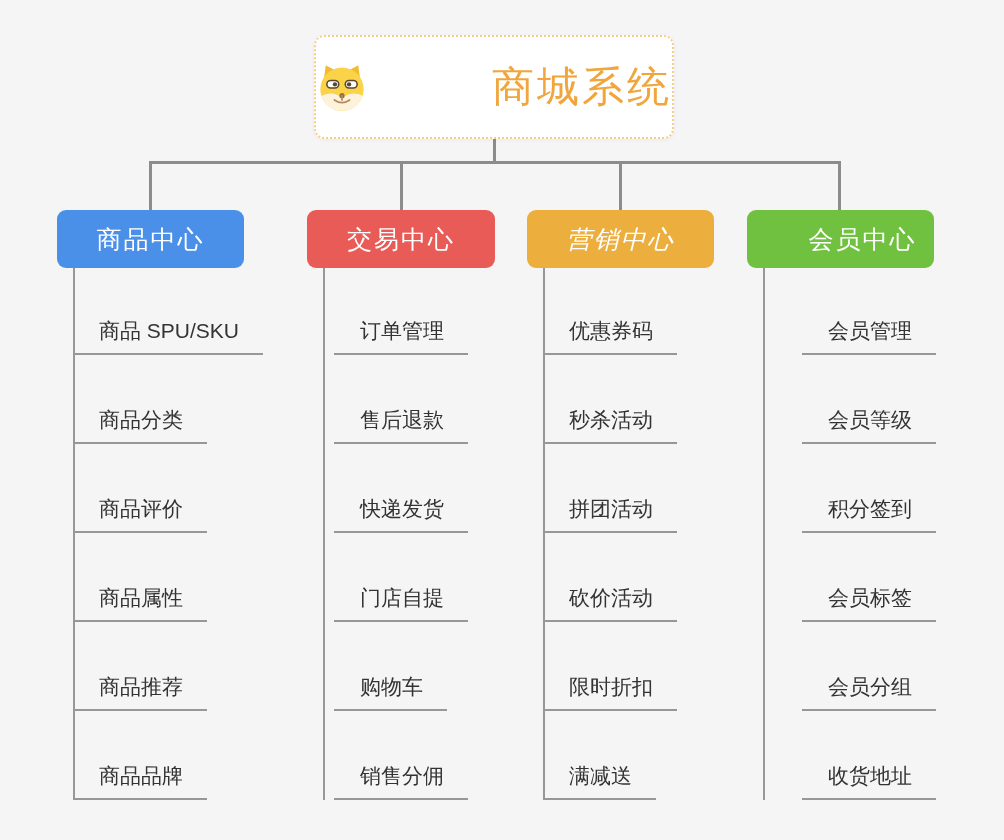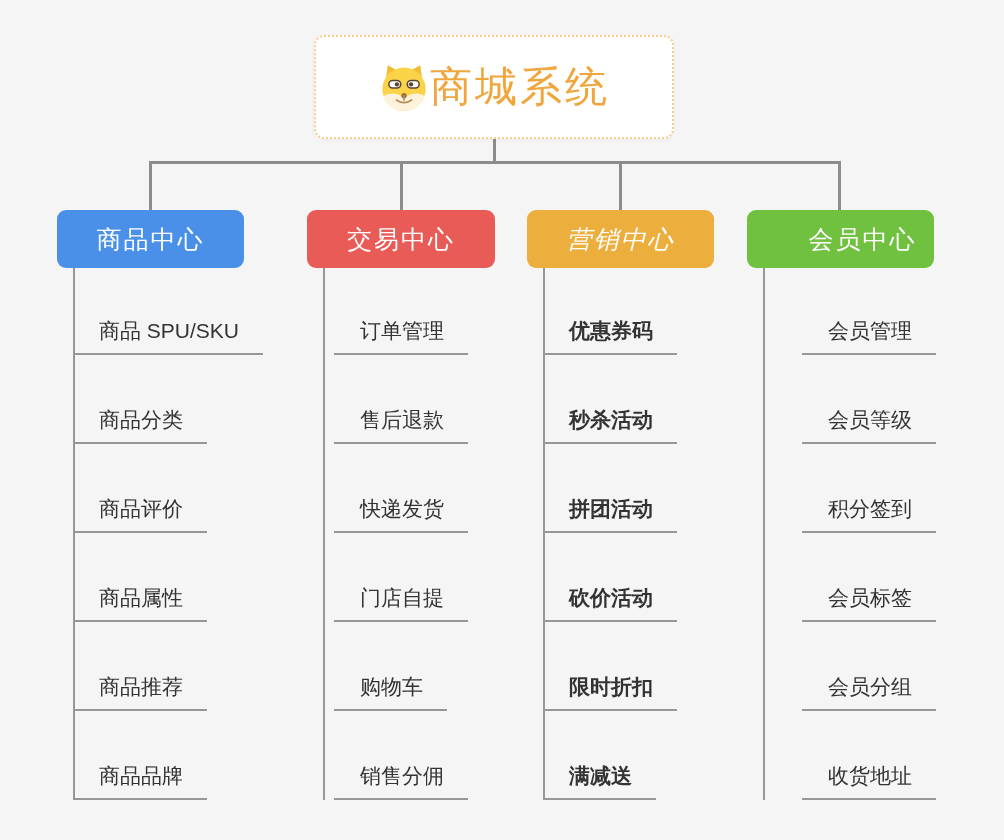--- a/index.html
+++ b/index.html
@@ -9,36 +9,36 @@
   
   .line{position:absolute;background:#8c8c8c;}
   .stem{left:493px;top:138px;width:3px;height:25px;}
   .bus{left:149px;top:161px;width:692px;height:3px;}
   .drop{top:161px;width:3px;height:49px;}
   .drop-1{left:149px;} .drop-2{left:400px;} .drop-3{left:619px;} .drop-4{left:838px;}
 
   
   .root-node{position:absolute;left:314px;top:35px;width:360px;height:104px;
     background:#ffffff;border:2px dotted #f6cc8a;border-radius:10px;box-sizing:border-box;
-    display:flex;align-items:center;justify-content:center;
+    display:flex;align-items:center;justify-content:space-between;
     box-shadow:0 1px 4px rgba(0,0,0,0.05);}
   .root-title{font-size:42px;letter-spacing:3px;color:#f0a63c;white-space:nowrap;}
   .dog-icon{width:52px;height:50px;display:block;}
 
   
   .branch-header{position:absolute;top:210px;height:58px;width:187px;
     border-radius:9px;color:#ffffff;font-size:25px;letter-spacing:2px;
     display:flex;align-items:center;justify-content:center;box-sizing:border-box;}
   .bh-1{left:57px;} .bh-2{left:307px;width:188px;} .bh-3{left:527px;font-style:italic;} .bh-4{left:747px;}
 
   
   .colline{position:absolute;top:268px;width:2px;height:532px;background:#979797;}
   .cl-1{left:73px;} .cl-2{left:323px;} .cl-3{left:543px;} .cl-4{left:763px;}
   .items{position:absolute;top:266px;}
-  .it-1{left:73px;} .it-2{left:334px;} .it-3{left:543px;font-weight:bold;} .it-4{left:802px;}
+  .it-1{left:73px;} .it-2{left:334px;} .it-3{left:543px;} .it-4{left:802px;}
   .item{height:89px;display:flex;align-items:flex-end;width:max-content;
     box-sizing:border-box;border-bottom:2px solid #979797;
     padding:0 24px 8px 26px;font-size:21px;color:#333333;white-space:nowrap;}
 </style>
 </head>
 <body>
 
 <div class="canvas" style="background-color: rgb(245, 245, 245);">
 
   <div class="line stem"></div>

